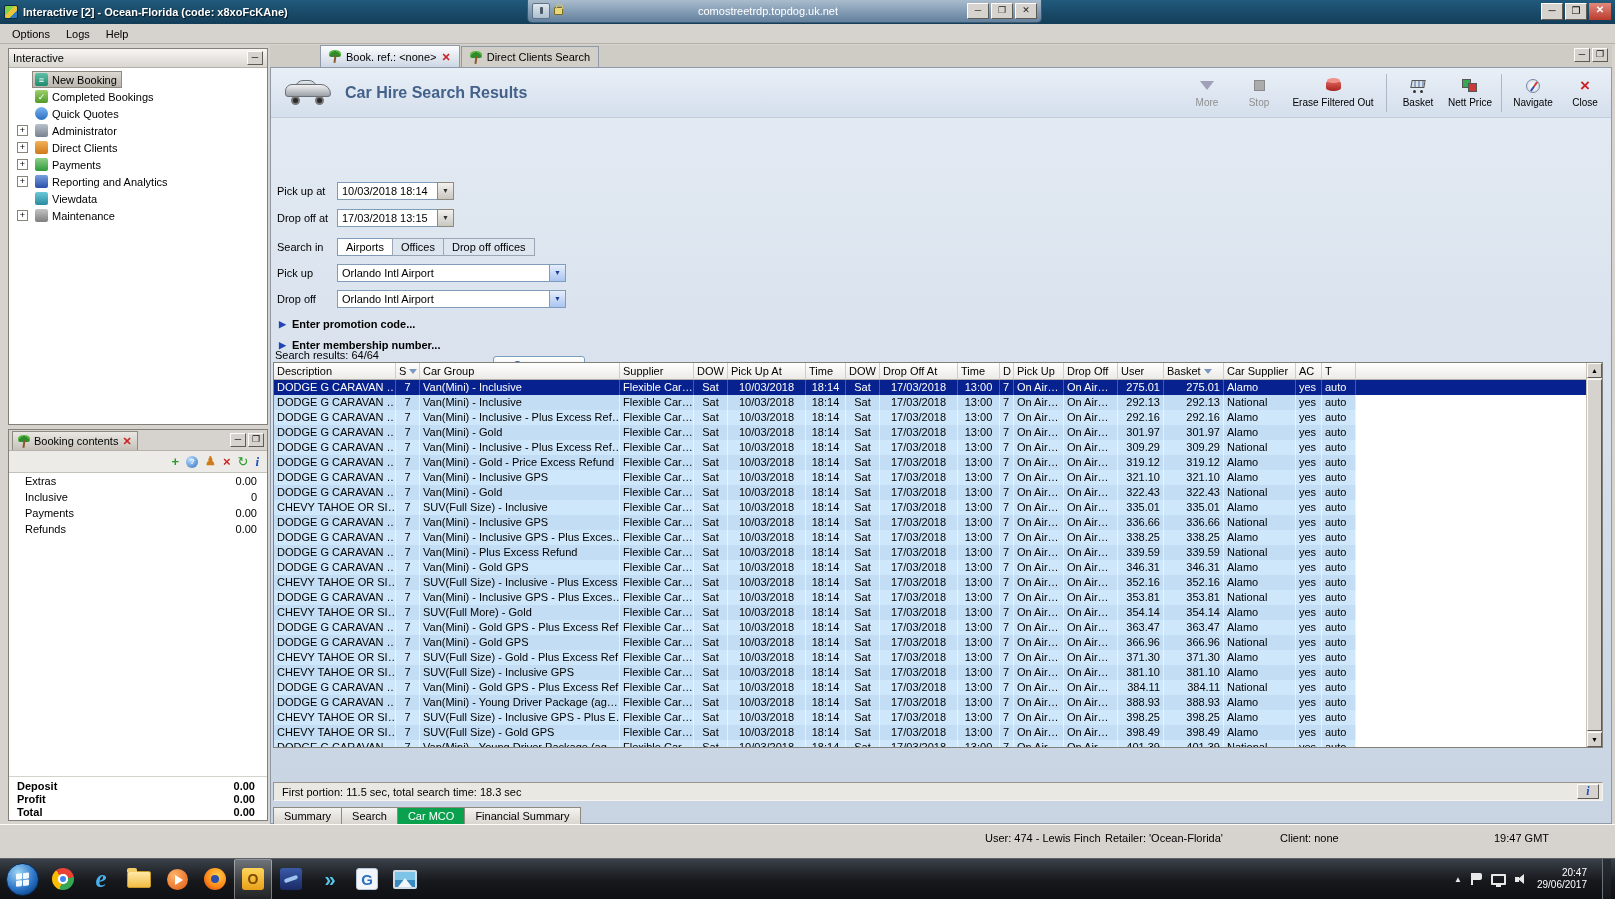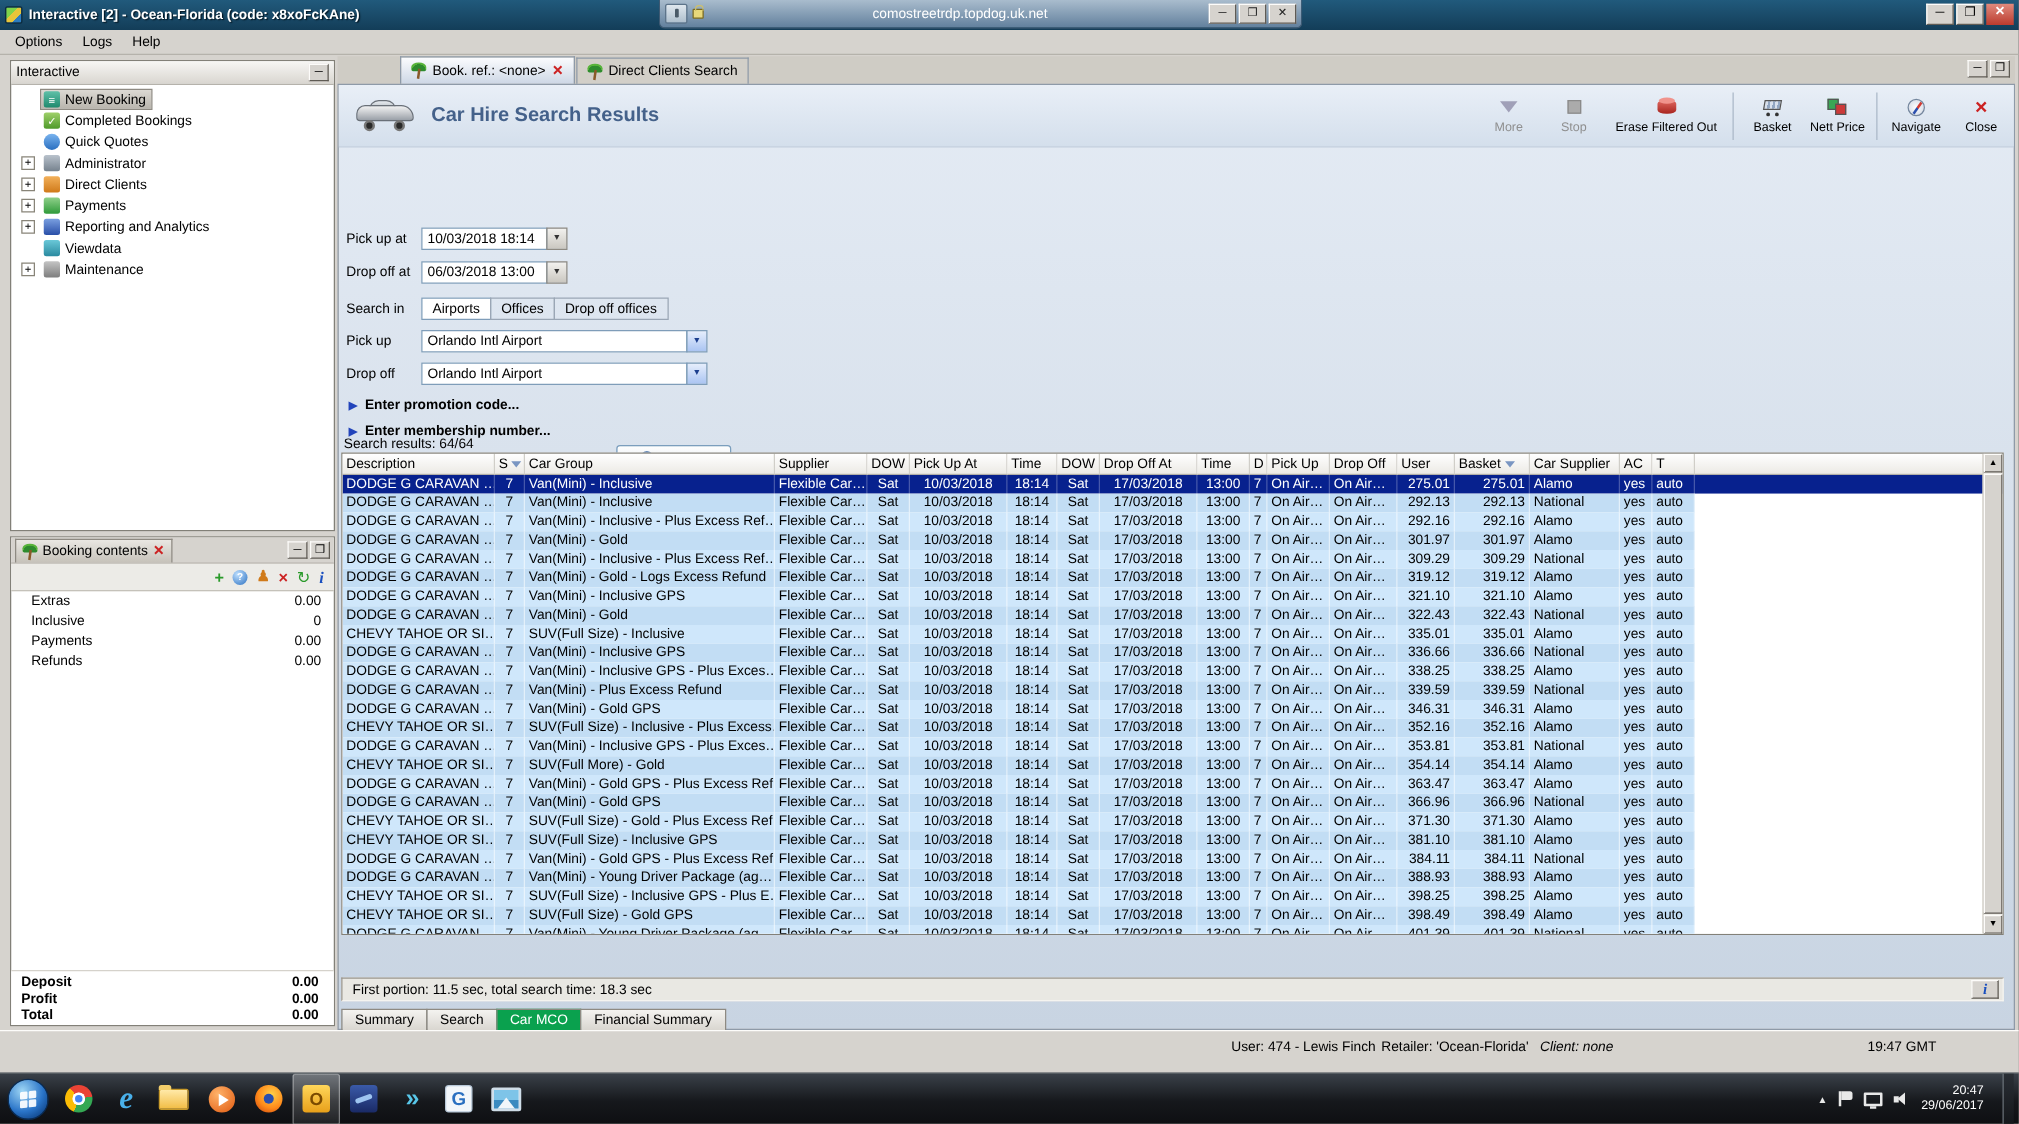--- a/index.html
+++ b/index.html
@@ -182,21 +182,21 @@
   .searchstatus { position:absolute; left:2px; top:714px; width:1330px; height:19px;
     background:#e9e8e3; border:1px solid; border-color:#9a968e #f5f4f0 #f5f4f0 #9a968e; display:flex; align-items:center; padding-left:8px; }
   .info-btn { position:absolute; right:3px; top:1px; width:22px; height:15px; font-family:"Liberation Serif",serif; font-style:italic; font-weight:bold; color:#1a4fbf; font-size:12px; line-height:13px; text-align:center; }
   .bottomtabs { position:absolute; left:2px; top:739px; display:flex; }
   .btab { height:18px; padding:2px 10px; border:1px solid #8e8a82; margin-right:-1px; background:linear-gradient(#f4f3f0,#d9d6d0); }
   .btab.green { background:#0aa14e; color:#fff; }
 
   
   .appstatus { position:absolute; left:0; top:824px; right:0; height:34px; background:#d6d3ce; border-top:1px solid #fdfcfa; }
   .appstatus span { position:absolute; top:7px; }
-  #st-user { left:985px; } #st-retailer { left:1105px; } #st-client { left:1232px;font-style:italic; } #st-time { left:1494px; }
+  #st-user { left:985px; } #st-retailer { left:1105px; } #st-client { left:1280px; } #st-time { left:1494px; }
 
   
   .taskbar { position:absolute; left:0; top:858px; right:0; height:41px;
     background:linear-gradient(#3a4149,#16181c 55%,#0e0f12); border-top:1px solid #5a6168; display:flex; align-items:center; }
   .startorb { width:33px; height:33px; border-radius:50%; margin:0 5px 0 6px; position:relative; flex:none;
     background:radial-gradient(circle at 35% 28%, #9ed6f5, #2a74c8 55%, #0a3a7a 90%); border:1px solid #0a2a50; }
   .orbflag { position:absolute; left:9px; top:9px; width:14px; height:14px; display:grid; grid-template-columns:6px 6px; grid-template-rows:6px 6px; gap:1px; transform:skewY(-6deg); }
   .orbflag i { background:rgba(255,255,255,.92); border-radius:1px; }
   .tbicon { width:38px; height:41px; display:flex; align-items:center; justify-content:center; flex:none; }
   .tbicon.active { background:linear-gradient(rgba(255,255,255,.28),rgba(255,255,255,.08)); border:1px solid rgba(255,255,255,.38); border-radius:2px; }
@@ -484,21 +484,21 @@
       </div>
 
       <div class="formarea">
         <div class="frow" style="top:64px; left:4px;">
           <span class="flabel">Pick up at</span>
           <span class="field datefield">10/03/2018 18:14</span>
           <span class="dd-classic">▼</span>
         </div>
         <div class="frow" style="top:91px; left:4px;">
           <span class="flabel">Drop off at</span>
-          <span class="field datefield">06/03/2018 13:00</span>
+          <span class="field datefield">17/03/2018 13:15</span>
           <span class="dd-classic">▼</span>
         </div>
         <div class="frow" style="top:120px; left:4px;">
           <span class="flabel">Search in</span>
           <span class="seg" id="search-in-seg">
               <span class="segbtn sel">Airports</span>
               <span class="segbtn">Offices</span>
               <span class="segbtn">Drop off offices</span>
             </span>
         </div>
@@ -696,21 +696,21 @@
                 <span class="td" style="width: 60px; text-align: right;">309.29</span>
                 <span class="td" style="width: 72px; text-align: left;">National</span>
                 <span class="td" style="width: 26px; text-align: left;">yes</span>
                 <span class="td" style="width: 34px; text-align: left;">auto</span>
               </span>
             </div>
             <div class="tr">
               <span class="cells">
                 <span class="td" style="width: 122px; text-align: left;">DODGE G CARAVAN …</span>
                 <span class="td" style="width: 24px; text-align: center;">7</span>
-                <span class="td" style="width: 200px; text-align: left;">Van(Mini) - Gold - Logs Excess Refund</span>
+                <span class="td" style="width: 200px; text-align: left;">Van(Mini) - Gold - Price Excess Refund</span>
                 <span class="td" style="width: 74px; text-align: left;">Flexible Car…</span>
                 <span class="td" style="width: 34px; text-align: center;">Sat</span>
                 <span class="td" style="width: 78px; text-align: center;">10/03/2018</span>
                 <span class="td" style="width: 40px; text-align: center;">18:14</span>
                 <span class="td" style="width: 34px; text-align: center;">Sat</span>
                 <span class="td" style="width: 78px; text-align: center;">17/03/2018</span>
                 <span class="td" style="width: 42px; text-align: center;">13:00</span>
                 <span class="td" style="width: 14px; text-align: left;">7</span>
                 <span class="td" style="width: 50px; text-align: left;">On Air…</span>
                 <span class="td" style="width: 54px; text-align: left;">On Air…</span>

